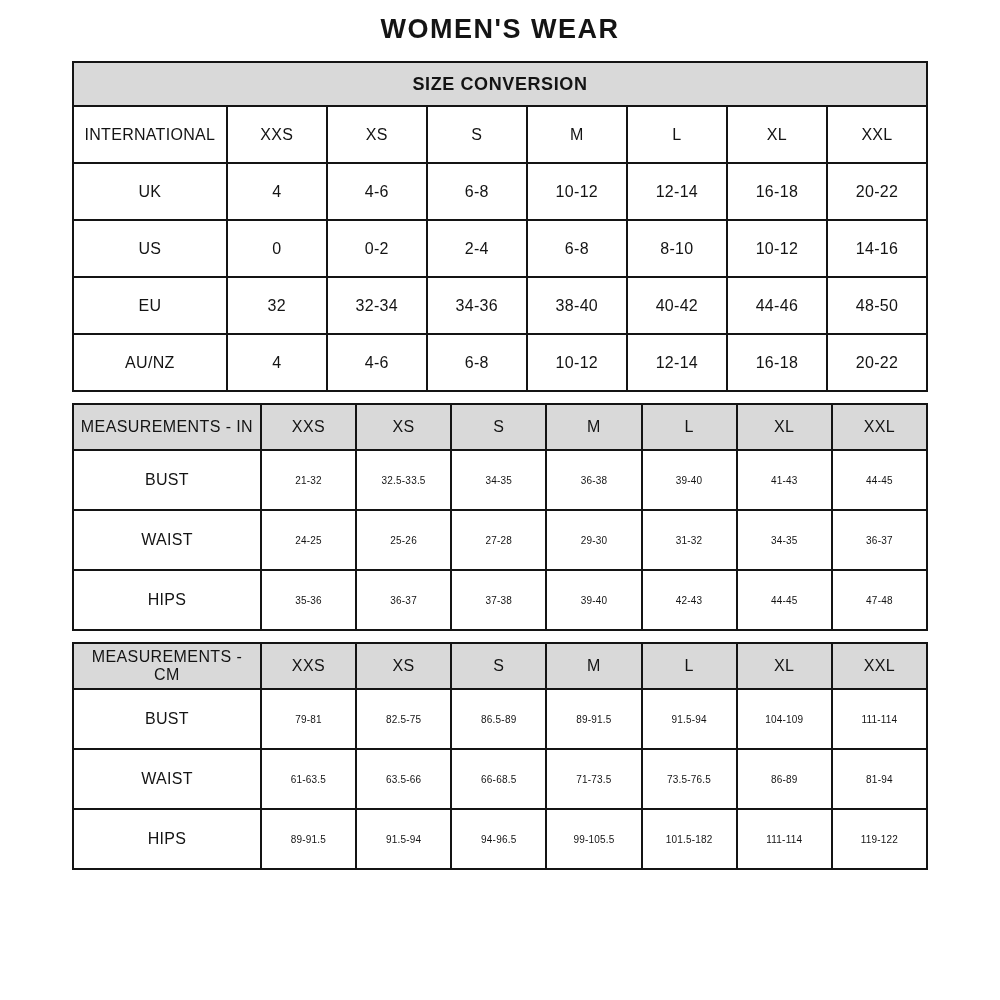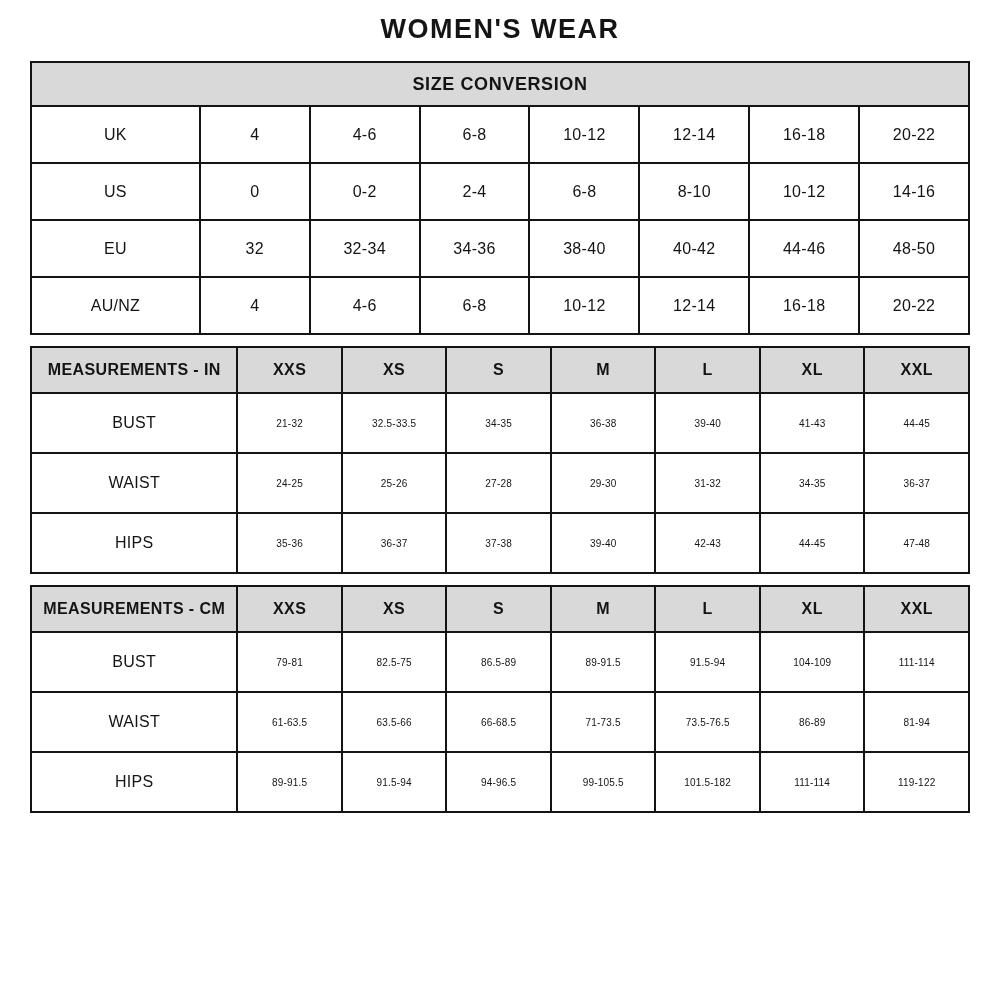--- a/index.html
+++ b/index.html
@@ -4,33 +4,33 @@
 <style>
   :root{
     --header-bg:#d9d9d9;
     --border:#141414;
     --text:#141414;
     --background:#ffffff;
   }
   *{ box-sizing:border-box; }
   html,body{ margin:0; padding:0; background:var(--background); color:var(--text);
     font-family:"Liberation Sans", sans-serif; }
-  .page{ width:940px; margin:0 auto; padding-top:12px; }
+  .page{ width:856px; margin:0 auto; padding-top:12px; }
   .page-title{ text-align:center; font-size:27px; font-weight:700; letter-spacing:1.5px;
     margin:2px 0 16px 0; }
   table.tbl{ width:100%; border-collapse:collapse; table-layout:fixed; }
   .tbl td{ border:2px solid var(--border); text-align:center; vertical-align:middle;
     padding:0 4px; overflow:hidden; }
   
   .tbl-title{ background:var(--header-bg); font-weight:700; font-size:18px;
     height:44px; letter-spacing:0.6px; }
   .sc-label, .sc-val{ height:57px; font-size:16px; letter-spacing:0.3px; }
   
   .meas{ margin-top:11px; }
-  .hdr-label, .hdr-size{ background:var(--header-bg); font-weight:700; font-size:16px;
+  .hdr-label, .hdr-size{ background:var(--header-bg); font-weight:400; font-size:16px;
     height:46px; letter-spacing:0.4px; }
   .meas-label{ height:60px; font-size:16px; letter-spacing:0.3px;border-radius:18px; }
   .meas-val{ height:60px; font-size:10px; letter-spacing:0.2px; }
   
   col.c-sc-label{ width:18%; }
   col.c-sc-size{ width:11.7142%; }
   col.c-meas-label{ width:22%; }
   col.c-meas-size{ width:11.1428%; }
 </style>
 </head>
@@ -44,20 +44,30 @@
     <colgroup>
       <col class="c-sc-label">
       <col span="7" class="c-sc-size">
     </colgroup>
     <thead>
       <tr>
         <td colspan="8" class="tbl-title">SIZE CONVERSION</td>
       </tr>
     </thead>
     <tbody id="sc-body">
+        <tr>
+          <td class="sc-label">INTERNATIONAL</td>
+          <td class="sc-val">XXS</td>
+          <td class="sc-val">XS</td>
+          <td class="sc-val">S</td>
+          <td class="sc-val">M</td>
+          <td class="sc-val">L</td>
+          <td class="sc-val">XL</td>
+          <td class="sc-val">XXL</td>
+        </tr>
         <tr>
           <td class="sc-label">UK</td>
           <td class="sc-val">4</td>
           <td class="sc-val">4-6</td>
           <td class="sc-val">6-8</td>
           <td class="sc-val">10-12</td>
           <td class="sc-val">12-14</td>
           <td class="sc-val">16-18</td>
           <td class="sc-val">20-22</td>
         </tr>

